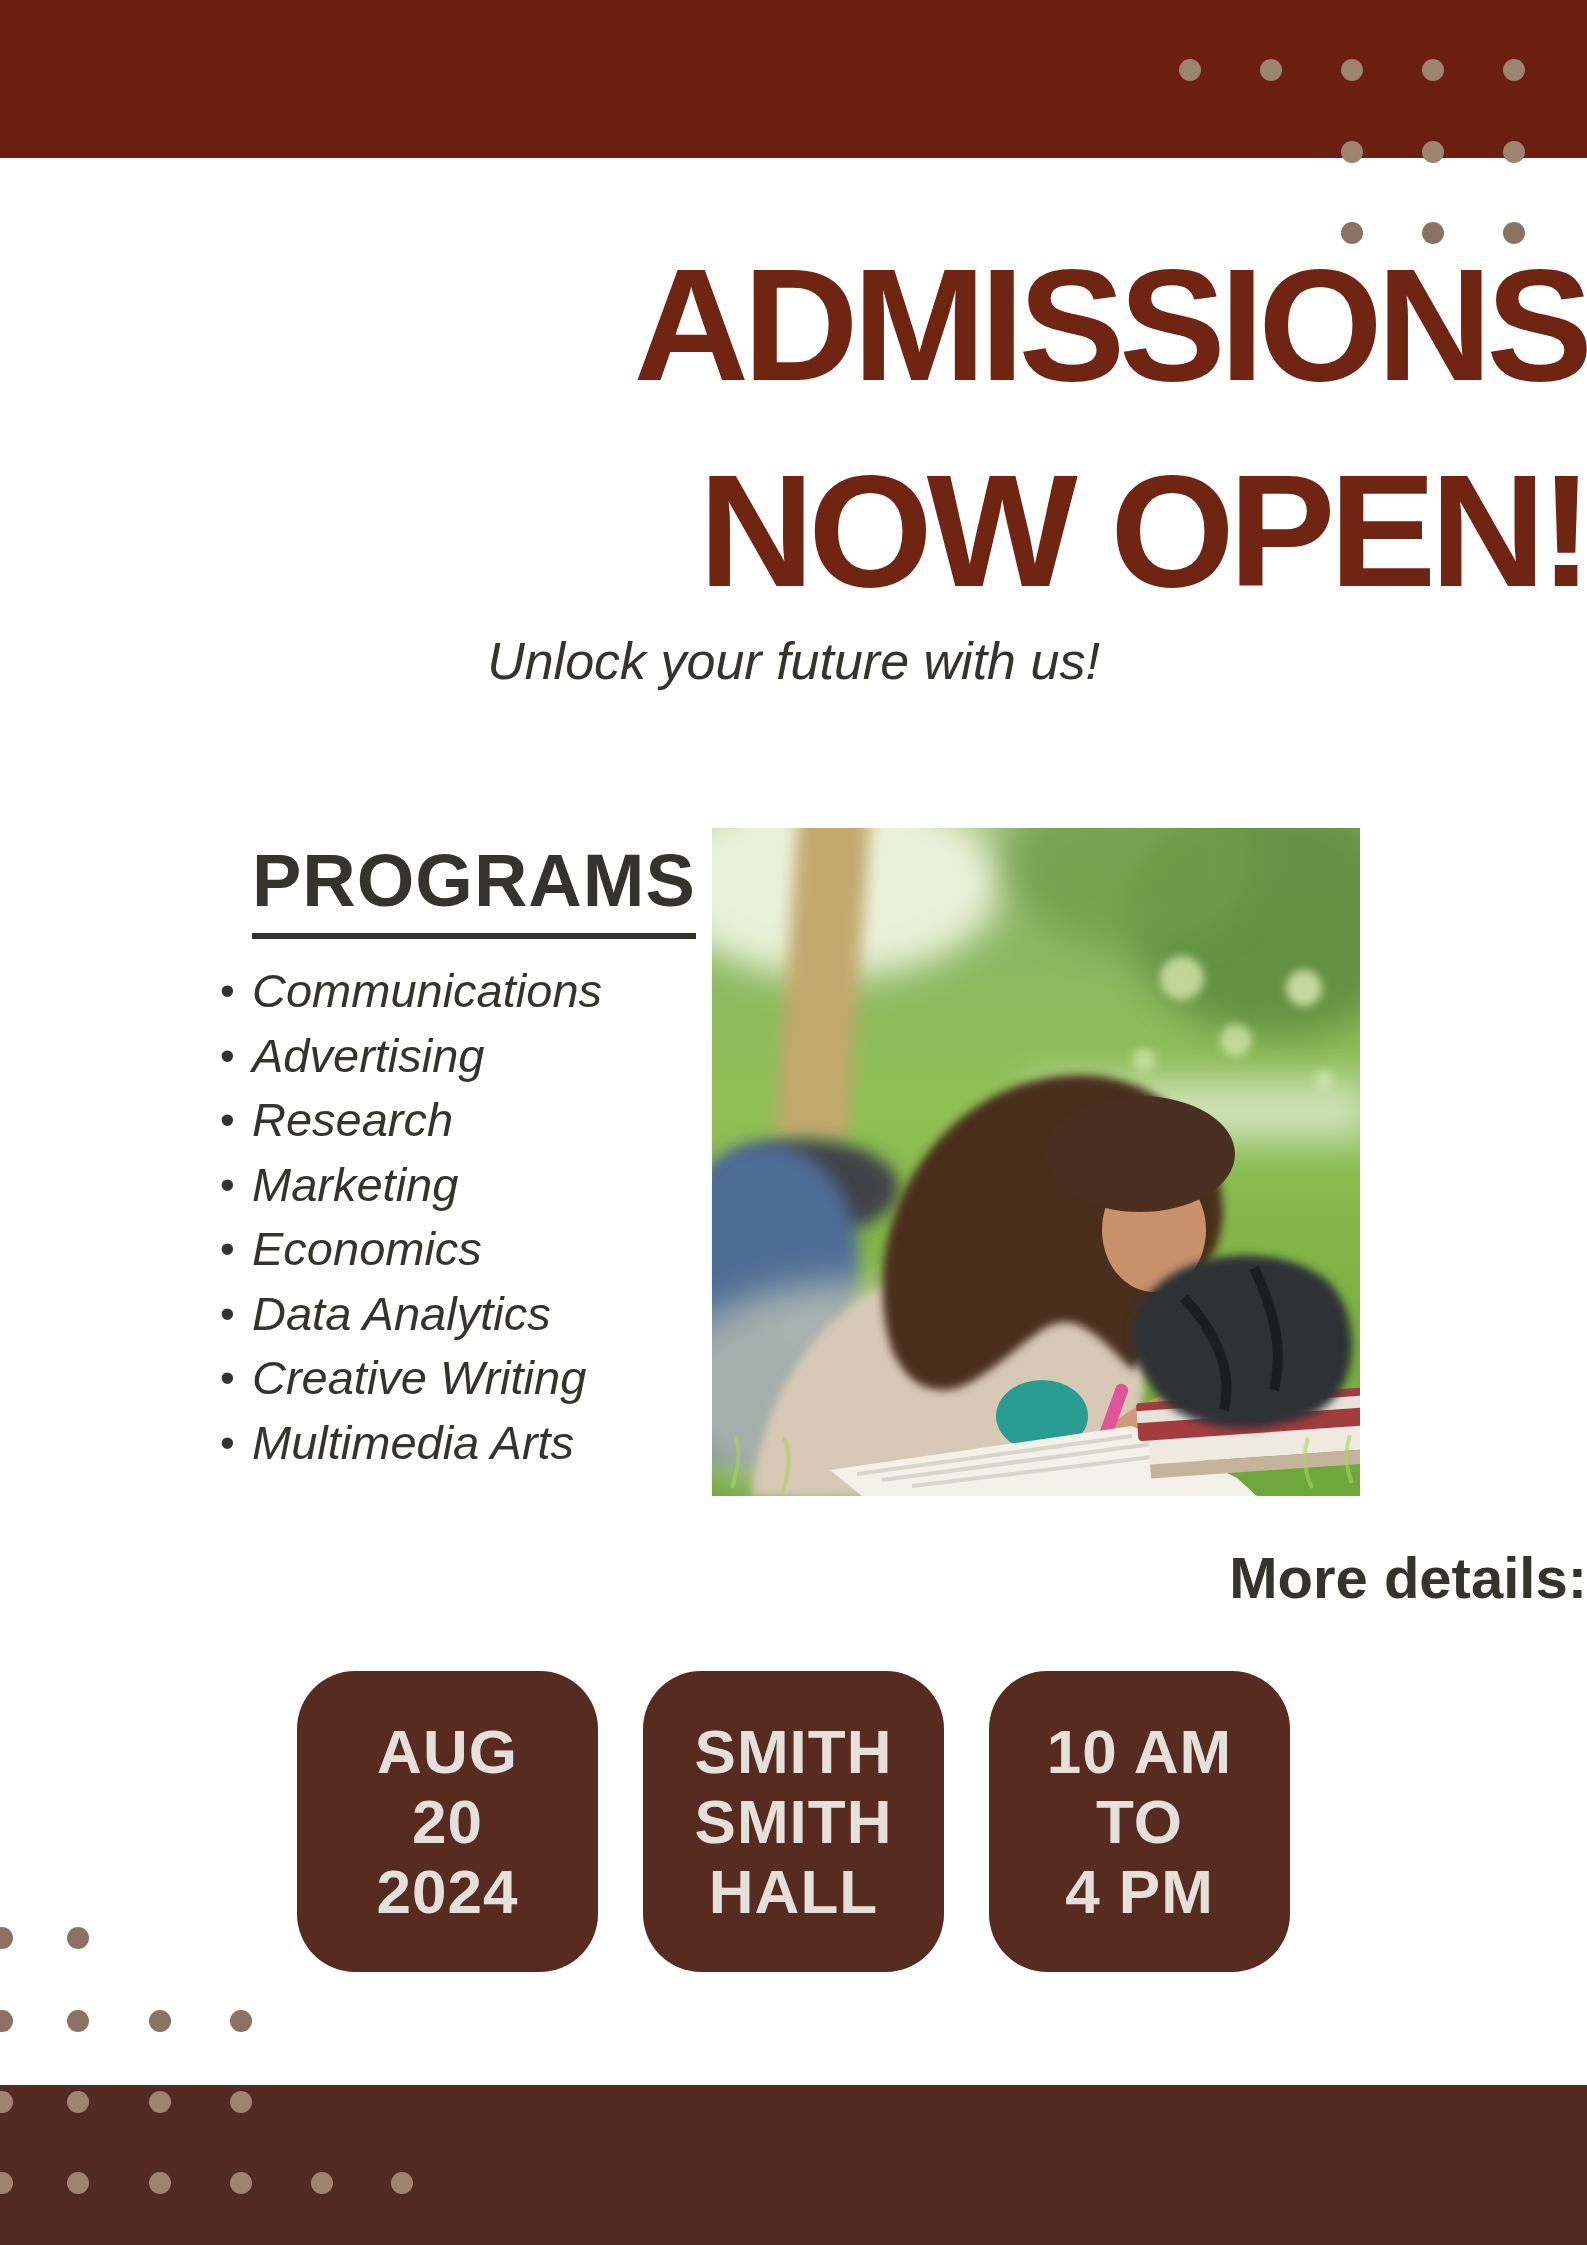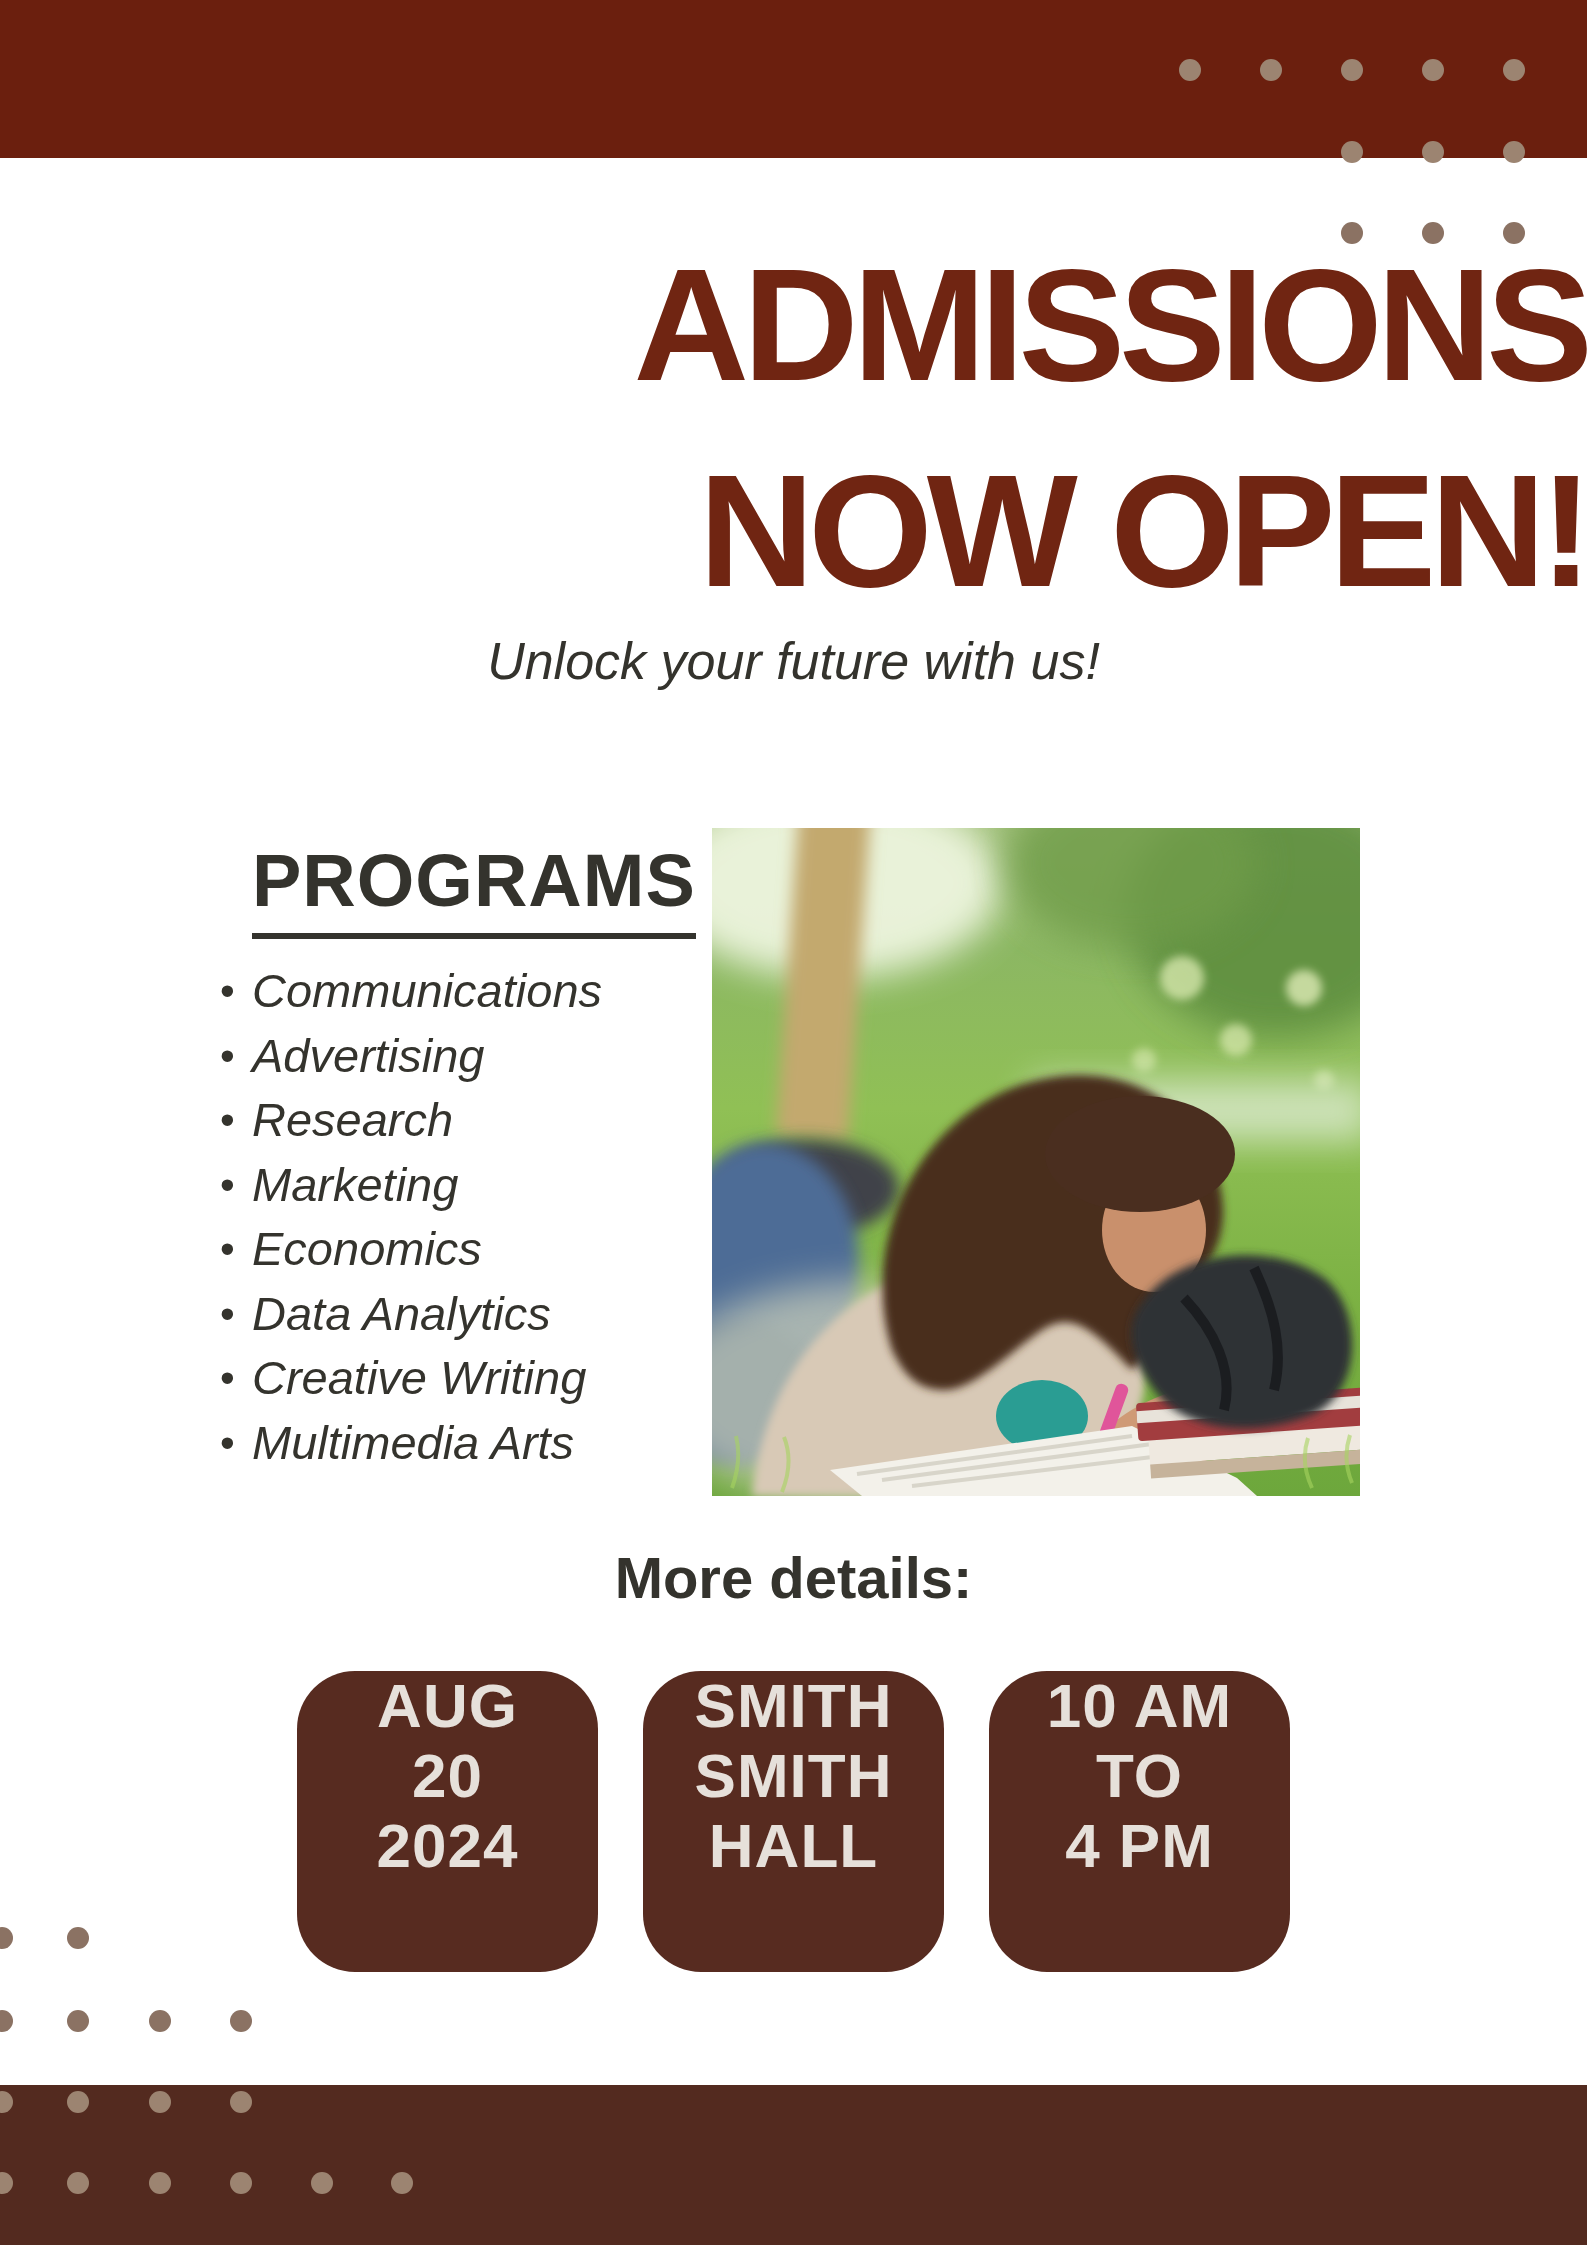--- a/index.html
+++ b/index.html
@@ -36,28 +36,28 @@
   .programs-list li::before {
     content:"\2022"; position:absolute; left:-32px; top:0;
     font-style:normal; font-size:42px; color:#34332D;
   }
 
   .photo { position:absolute; left:712px; top:828px; width:648px; height:668px; }
   .photo svg { display:block; width:648px; height:668px; }
 
   .more-details {
     position:absolute; top:1544px; left:0; width:1587px; margin:0;
-    text-align:center; font-size:58px; font-weight:700; color:#34332D;
+    text-align:right; font-size:58px; font-weight:700; color:#34332D;
   }
 
   .cards { position:absolute; left:297px; top:1671px; display:flex; gap:45px; }
   .card {
     width:301px; height:301px; background:#572B20; border-radius:58px;
     color:#E6E0DA; display:flex; flex-direction:column; align-items:center;
-    text-align:center;
+    justify-content:center; text-align:center;
     font-weight:700; font-size:62px; line-height:70px; letter-spacing:1px;
   }
 </style>
 </head>
 <body>
 
 <div class="poster">
 
   <div class="top-bar"></div>
 

